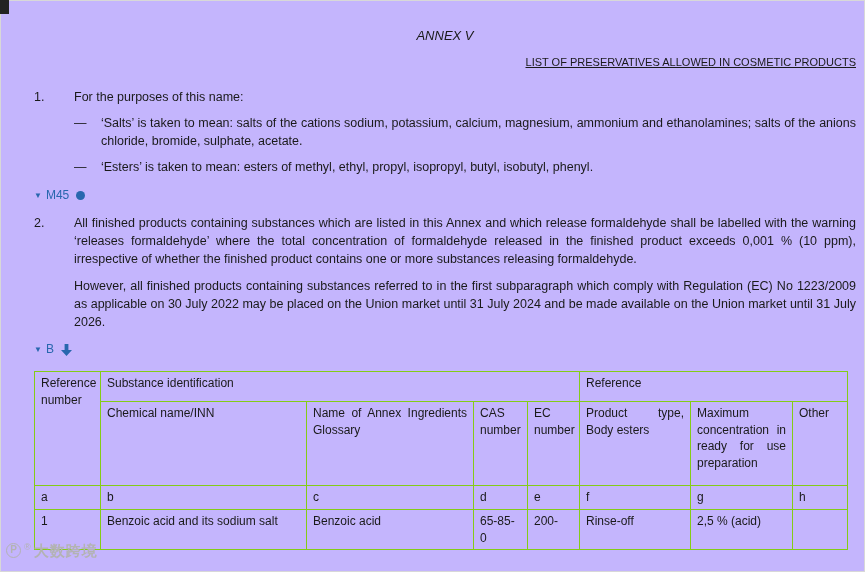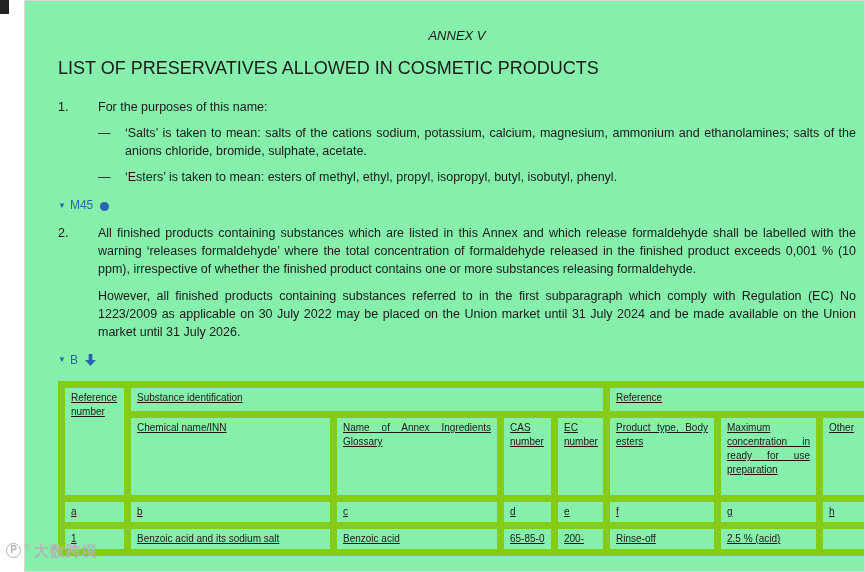--- a/index.html
+++ b/index.html
@@ -3,26 +3,26 @@
 <meta charset="utf-8">
 <style>
   * { margin:0; padding:0; box-sizing:border-box; }
   html,body { background:#ffffff; }
   body {
     width:865px; height:572px; overflow:hidden; position:relative;
     font-family:"Liberation Sans", sans-serif;
     font-size:12.5px; color:#1a1a1a; line-height:1.45;
   }
   .page {
-    position:absolute; inset:0; background:#86efac;
+    position:absolute; inset:0; background:#c4b5fd;
     border:1px solid #d8d8d8;
-    padding:0 8px 0 33px; overflow:hidden;margin-left:24px;
+    padding:0 8px 0 33px; overflow:hidden;
   }
   .annex-title { text-align:center; font-style:italic; margin-top:26px; font-size:13px; }
-  .subtitle   { text-align:left; margin-top:9px; font-size:18px; }
+  .subtitle   { text-align:right; margin-top:9px; font-size:11px;text-decoration:underline; }
   .preamble   { margin-top:13px; }
 
   .numitem { display:flex; margin-top:17px; }
   .numitem .num { flex:0 0 40px; }
   .numitem .body { flex:1; text-align:justify; }
 
   .bullet { display:flex; margin-top:8px; margin-left:40px; }
   .bullet .dash { flex:0 0 27px; }
   .bullet .btext { flex:1; text-align:justify; }
 
@@ -32,23 +32,23 @@
             color:#2867ae; font-size:12px; }
   .marker .tri { font-size:8px; letter-spacing:1px; }
   .marker .mlabel { font-size:12px; }
   .marker .dot { width:9px; height:9px; border-radius:50%; background:#2867ae;
                  display:inline-block; cursor:pointer; }
   .marker .arrow { display:inline-flex; cursor:pointer; }
   .marker-b { margin-top:10px; }
 
   table.annex { border-collapse:collapse; margin-top:12px; width:813px;
                 table-layout:fixed; }
-  table.annex td { border:7px solid #84cc16; vertical-align:top;
-                   padding:3px 6px 3px 6px; font-size:10px; line-height:1.4;
-                   overflow:hidden;text-decoration:underline; }
+  table.annex td { border:1px solid #84cc16; vertical-align:top;
+                   padding:3px 6px 3px 6px; font-size:12px; line-height:1.4;
+                   overflow:hidden; }
   td.just { text-align:justify; }
   tr.hdr1 td { height:30px; }
   tr.hdr2 td { height:84px; }
   tr.letters td { height:24px; }
 
   .watermark {
     position:absolute; left:6px; top:540px; display:flex; align-items:center;
     gap:3px; color:#b3b3b3; user-select:none;
   }
   .watermark .wm-logo {

